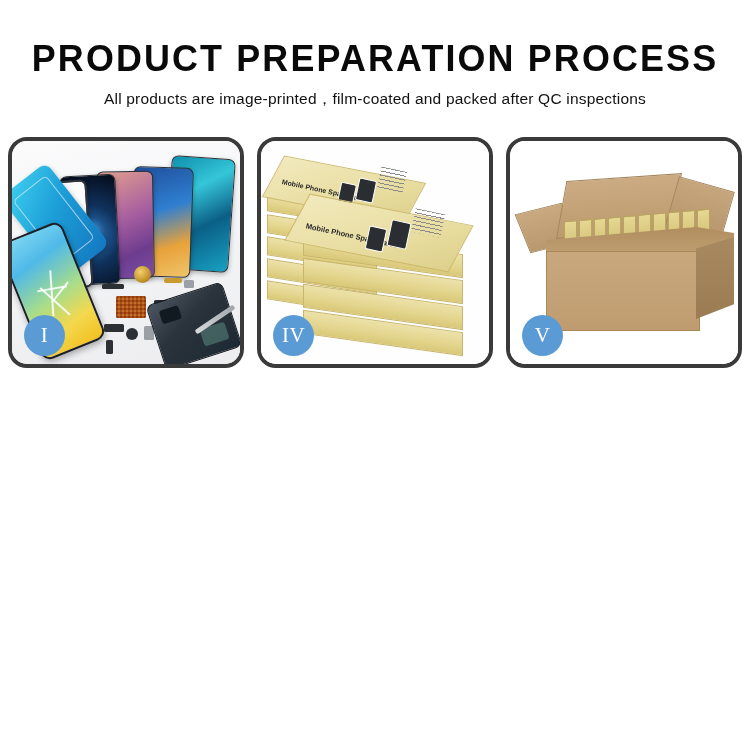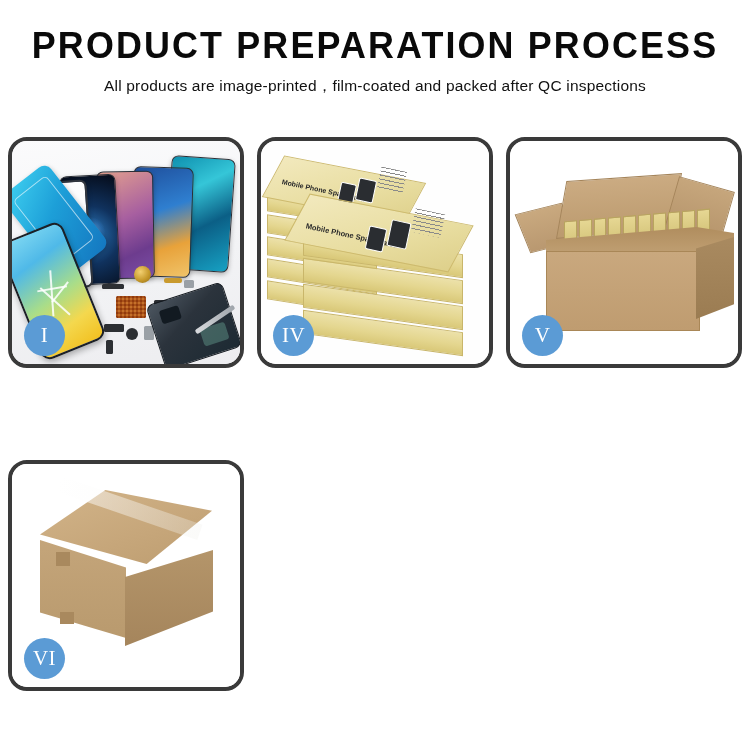--- a/index.html
+++ b/index.html
@@ -11,21 +11,21 @@
     width: 750px;
     height: 750px;
     font-family: "Liberation Sans", sans-serif;
     overflow: hidden;
     position: relative;
   }
 
   
   .header {
     text-align: center;
-    padding-top: 27px;
+    padding-top: 40px;
   }
   .title {
     font-family: "Liberation Sans", sans-serif;
     font-size: 37px;
     font-weight: 700;
     letter-spacing: 2.2px;
     color: #0a0a0a;
     line-height: 1.0;
     transform: scaleX(0.97);
     white-space: nowrap;
@@ -479,26 +479,14 @@
         <i></i>
         <i></i>
       </div>
       <div class="c5-rim"></div>
       <div class="c5-body"></div>
       <div class="c5-right"></div>
     </div>
     <div class="badge">V</div>
   </div>
 
-  <div class="panel">
-    <div class="panel-inner">
-      <div class="p6-bg"></div>
-      <div class="c6-top"></div>
-      <div class="c6-tape"></div>
-      <div class="c6-front"></div>
-      <div class="c6-right"></div>
-      <div class="c6-seam" style="left:44px;top:88px;width:14px;height:14px;"></div>
-      <div class="c6-seam" style="left:48px;top:148px;width:14px;height:12px;"></div>
-    </div>
-    <div class="badge">VI</div>
-  </div>
 
 </div>
 
 </body></html>

